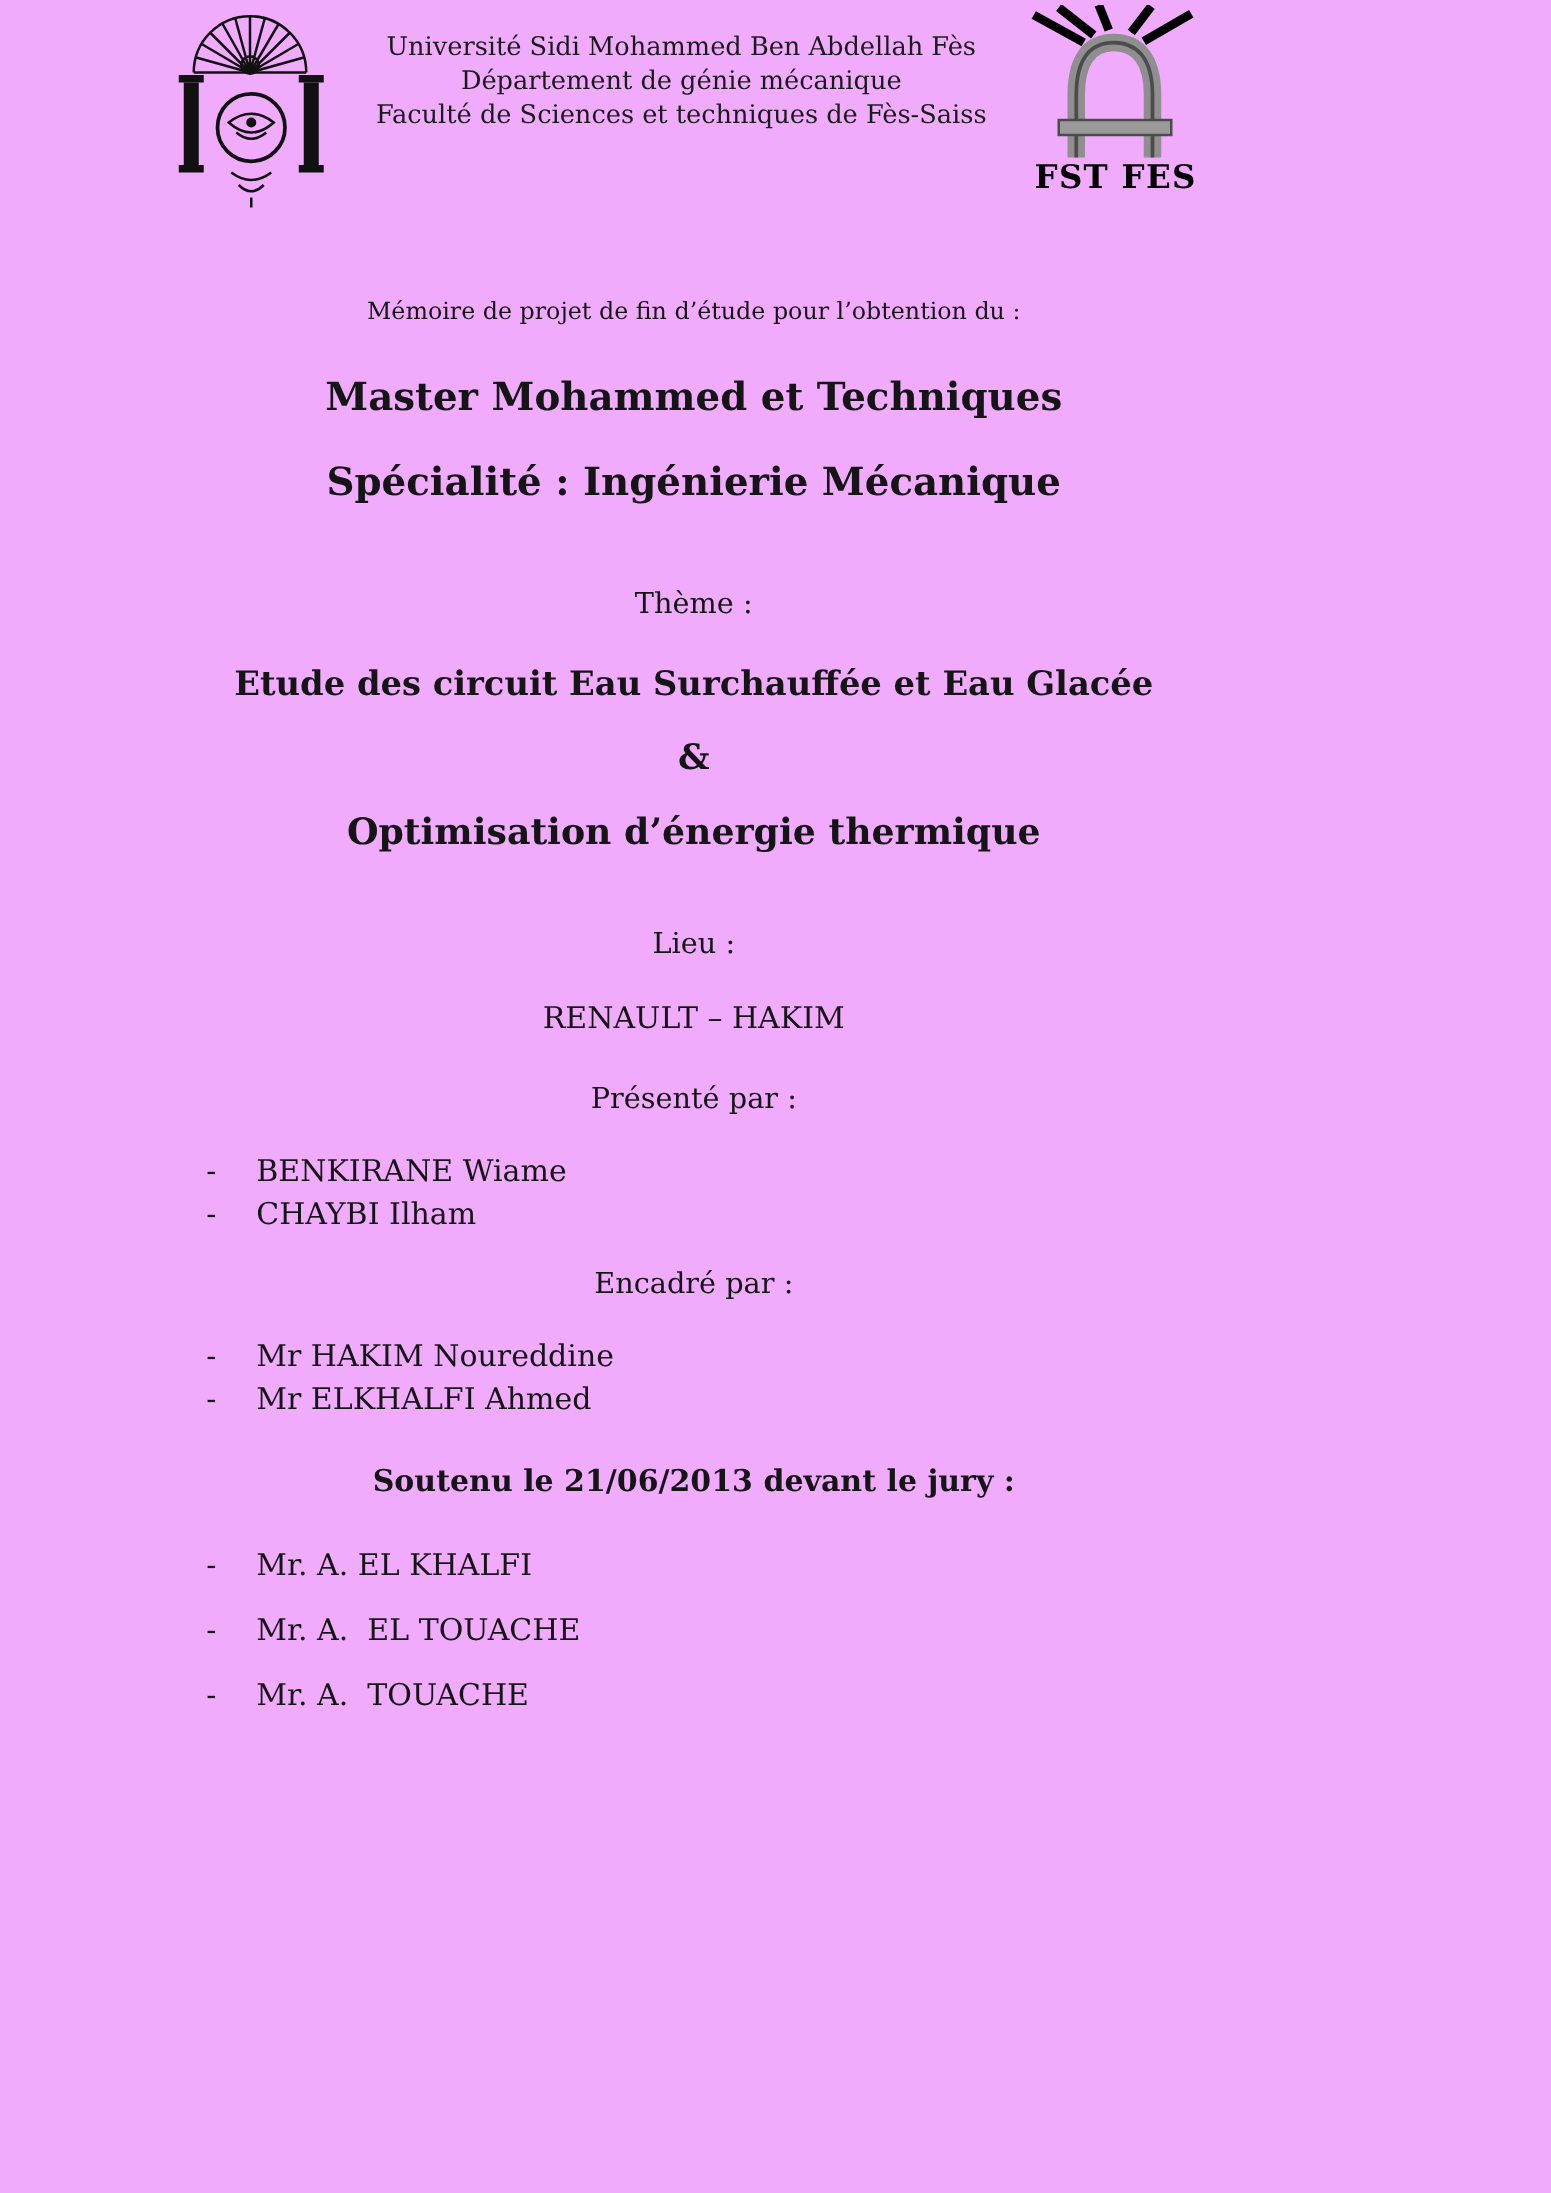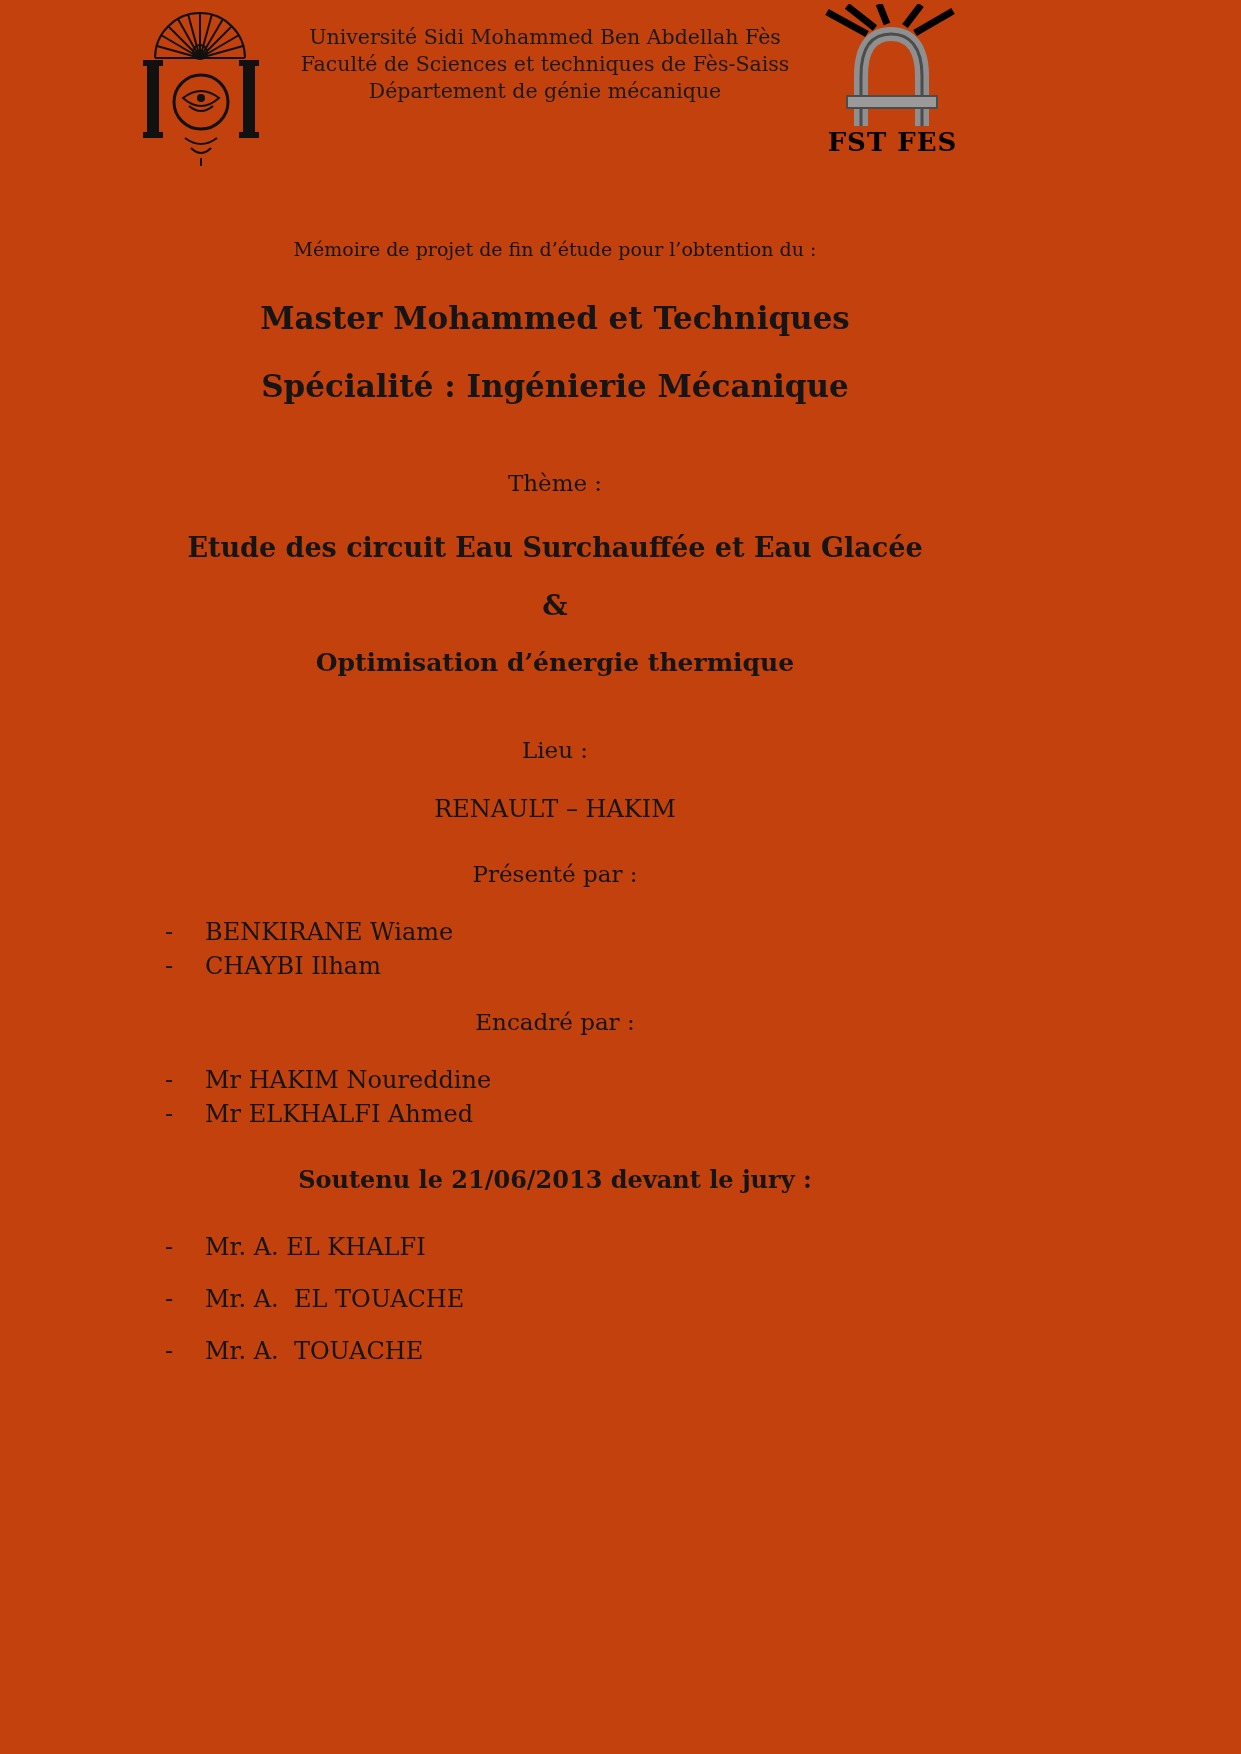--- a/index.html
+++ b/index.html
@@ -4,21 +4,21 @@
 <style>
   * { margin:0; padding:0; box-sizing:border-box; }
   html,body { background:#ffffff; }
   body {
     width:1241px; height:1754px;
     font-family:"DejaVu Serif", serif;
     color:#151515;
     position:relative;
     overflow:hidden;
   }
-  .page { position:absolute; inset:0; background:#c2410c; }
+  .page { position:absolute; inset:0; background:#f0abfc; }
 
   
   .logo-left  { position:absolute; left:135px; top:0;  width:132px; height:168px; }
   .logo-right { position:absolute; left:815px; top:4px; width:155px; height:155px; text-align:center; }
   .logo-right .fst-text { font-weight:bold; font-size:26px; letter-spacing:1px; margin-top:-6px; color:#000; }
   .header-text {
     position:absolute; left:240px; top:24px; width:610px;
     text-align:center; font-size:20.5px; line-height:1.32; color:#1a1a1a;
   }
 
@@ -26,21 +26,21 @@
   .main {
     position:absolute; left:145px; top:238px; width:820px;
     text-align:center;
   }
   .intro      { font-size:19px; }
   .degree     { font-size:31px; font-weight:bold; margin-top:40px; }
   .specialty  { font-size:31px; font-weight:bold; margin-top:32px; }
   .theme-label{ font-size:23px; margin-top:66px; }
   .title-1    { font-size:27px; font-weight:bold; margin-top:36px; }
   .amp        { font-size:28px; font-weight:bold; margin-top:26px; }
-  .title-2    { font-size:25px; font-weight:bold; margin-top:26px; }
+  .title-2    { font-size:29px; font-weight:bold; margin-top:26px; }
   .lieu-label { font-size:23px; margin-top:60px; }
   .location   { font-size:24px; margin-top:32px; }
   .presented  { font-size:23px; margin-top:38px; }
   .supervised { font-size:23px; margin-top:26px; }
   .defense    { font-size:24px; font-weight:bold; margin-top:34px; }
 
   ul.plain { list-style:none; text-align:left; margin-top:28px; font-size:24px; }
   ul.plain li { display:flex; padding-left:20px; line-height:1.42; white-space:pre-wrap; }
   ul.plain li .dash { width:40px; flex:0 0 40px; }
   ul.jury { margin-top:36px; }
@@ -87,22 +87,22 @@
       <circle cx="66" cy="98" r="4" fill="#111"></circle>
 
       <path d="M50,138 Q66,150 82,138" fill="none" stroke="#111" stroke-width="2"></path>
       <path d="M56,148 Q66,158 76,148" fill="none" stroke="#111" stroke-width="2"></path>
       <line x1="66" y1="158" x2="66" y2="166" stroke="#111" stroke-width="2"></line>
     </svg>
   </div>
 
   <div class="header-text">
     <div>Université Sidi Mohammed Ben Abdellah Fès</div>
+    <div>Département de génie mécanique</div>
     <div>Faculté de Sciences et techniques de Fès-Saiss</div>
-    <div>Département de génie mécanique</div>
   </div>
 
   <div class="logo-right">
     <svg width="155" height="125" viewBox="0 0 155 125">
 
       <g stroke="#000" stroke-width="7" stroke-linecap="butt">
         <line x1="52" y1="30" x2="12" y2="8"></line>
         <line x1="60" y1="24" x2="32" y2="2"></line>
         <line x1="72" y1="20" x2="64" y2="0"></line>
         <line x1="90" y1="22" x2="106" y2="1"></line>

